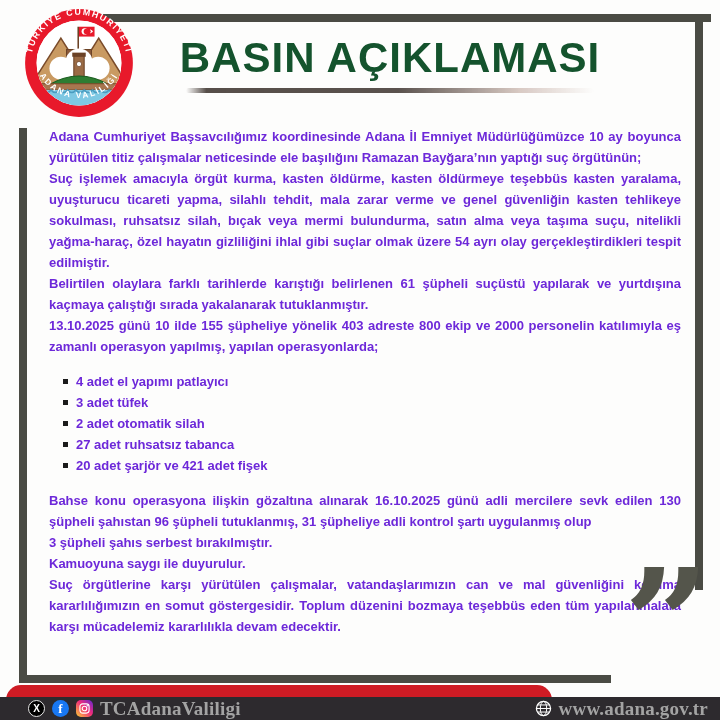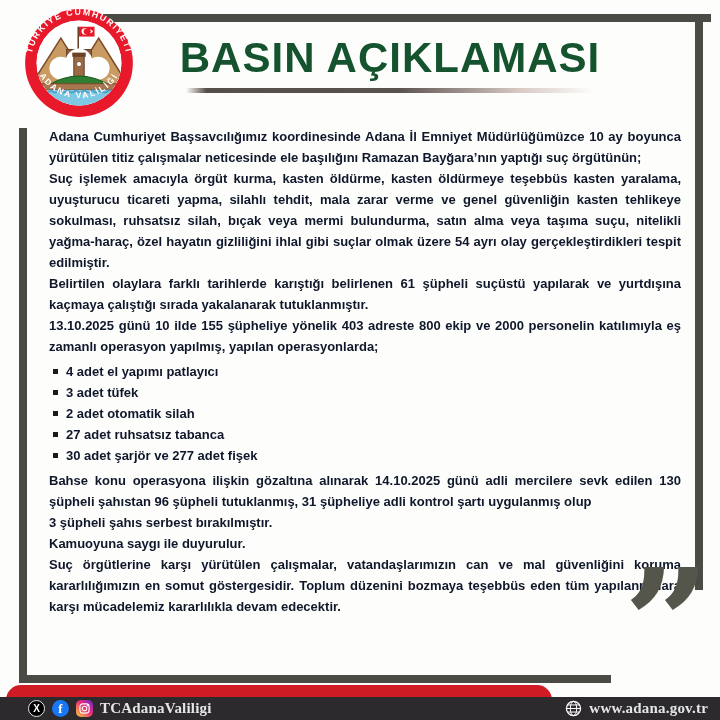--- a/index.html
+++ b/index.html
@@ -26,24 +26,24 @@
   }
   #title-underline{
     position:absolute;left:186px;top:88px;width:408px;height:5px;border-radius:3px;
     background:linear-gradient(90deg,rgba(72,63,58,0) 0%,rgba(72,63,58,.92) 5%,rgba(72,63,58,.9) 52%,rgba(150,108,92,.35) 82%,rgba(150,108,92,0) 100%);
     filter:blur(.4px);
   }
 
   
   #content{
     position:absolute;left:49px;top:126px;width:632px;
-    color:#0f172a;font-size:13px;line-height:21px;font-weight:bold;
+    color:#6d28d9;font-size:13px;line-height:21px;font-weight:bold;
   }
   #content p{margin:0;text-align:justify;text-align-last:left;}
-  ul.bullets{margin:4px;padding:0;list-style:none;}
+  ul.bullets{margin:14px;padding:0;list-style:none;}
   ul.bullets li{margin:0;padding-left:13px;position:relative;text-align:left;}
   ul.bullets li::before{
     content:"";position:absolute;left:0;top:8px;width:5px;height:5px;background:#1b1b1b;
   }
 
   
   #closing-quote{
     position:absolute;left:612px;top:548px;width:110px;height:140px;
     font-family:"DejaVu Serif",serif;font-weight:bold;
     font-size:150px;line-height:1;color:#54554b;
@@ -68,21 +68,21 @@
     display:flex;align-items:center;justify-content:center;
     font-size:11px;font-weight:bold;color:#fff;flex:0 0 auto;
   }
   #x-icon{background:#000;border:1px solid #e8e8e8;box-sizing:border-box;font-size:10px;}
   #facebook-icon{background:#1877f2;font-family:"Liberation Serif",serif;font-size:13px;}
   #instagram-icon{
     border-radius:5px;
     background:linear-gradient(45deg,#f9ce34 0%,#ee2a7b 55%,#6228d7 100%);
   }
   .handle,.site{
-    font-family:"Liberation Serif",serif;font-weight:bold;font-size:15px;color:#e5e5e5;
+    font-family:"Liberation Serif",serif;font-weight:bold;font-size:19px;color:#a3a3a3;
     letter-spacing:.2px;
   }
   #globe-icon{flex:0 0 auto;display:flex;}
 </style>
 </head>
 <body>
 
 <div class="bar" id="frame-top"></div>
 <div class="bar" id="frame-right"></div>
 <div class="bar" id="frame-left"></div>
@@ -148,25 +148,25 @@
       <p>Suç işlemek amacıyla örgüt kurma, kasten öldürme, kasten öldürmeye teşebbüs kasten yaralama, uyuşturucu ticareti yapma, silahlı tehdit, mala zarar verme ve genel güvenliğin kasten tehlikeye sokulması, ruhsatsız silah, bıçak veya mermi bulundurma, satın alma veya taşıma suçu, nitelikli yağma-haraç, özel hayatın gizliliğini ihlal gibi suçlar olmak üzere 54 ayrı olay gerçekleştirdikleri tespit edilmiştir.</p>
       <p>Belirtilen olaylara farklı tarihlerde karıştığı belirlenen 61 şüpheli suçüstü yapılarak ve yurtdışına kaçmaya çalıştığı sırada yakalanarak tutuklanmıştır.</p>
       <p>13.10.2025 günü 10 ilde 155 şüpheliye yönelik 403 adreste 800 ekip ve 2000 personelin katılımıyla eş zamanlı operasyon yapılmış, yapılan operasyonlarda;</p>
     </div>
   <ul class="bullets">
 
   <li>4 adet el yapımı patlayıcı</li>
       <li>3 adet tüfek</li>
       <li>2 adet otomatik silah</li>
       <li>27 adet ruhsatsız tabanca</li>
-      <li>30 adet şarjör ve 277 adet fişek</li>
+      <li>20 adet şarjör ve 421 adet fişek</li>
     </ul>
   <div>
 
-  <p>Bahse konu operasyona ilişkin gözaltına alınarak 14.10.2025 günü adli mercilere sevk edilen 130 şüpheli şahıstan 96 şüpheli tutuklanmış, 31 şüpheliye adli kontrol şartı uygulanmış olup</p>
+  <p>Bahse konu operasyona ilişkin gözaltına alınarak 16.10.2025 günü adli mercilere sevk edilen 130 şüpheli şahıstan 96 şüpheli tutuklanmış, 31 şüpheliye adli kontrol şartı uygulanmış olup</p>
       <p>3 şüpheli şahıs serbest  bırakılmıştır.</p>
       <p>Kamuoyuna saygı ile duyurulur.</p>
       <p>Suç örgütlerine karşı yürütülen çalışmalar, vatandaşlarımızın can ve mal güvenliğini koruma kararlılığımızın en somut göstergesidir. Toplum düzenini bozmaya teşebbüs eden tüm yapılanmalara karşı mücadelemiz kararlılıkla devam edecektir.</p>
     </div>
 </div>
 
 <div id="closing-quote">”</div>
 
 <div id="footer-red-pill"></div>
 <div id="footer-bar">

